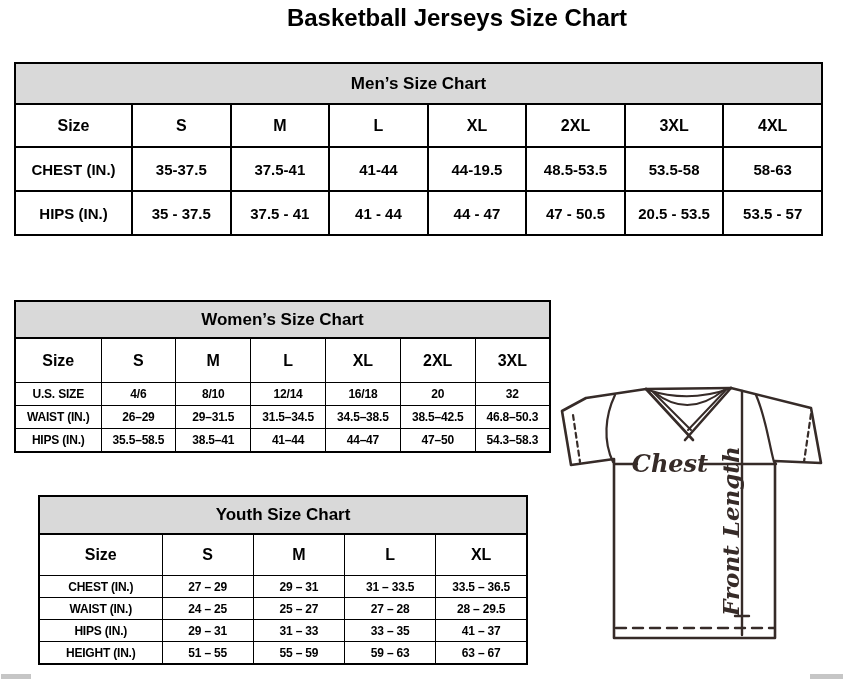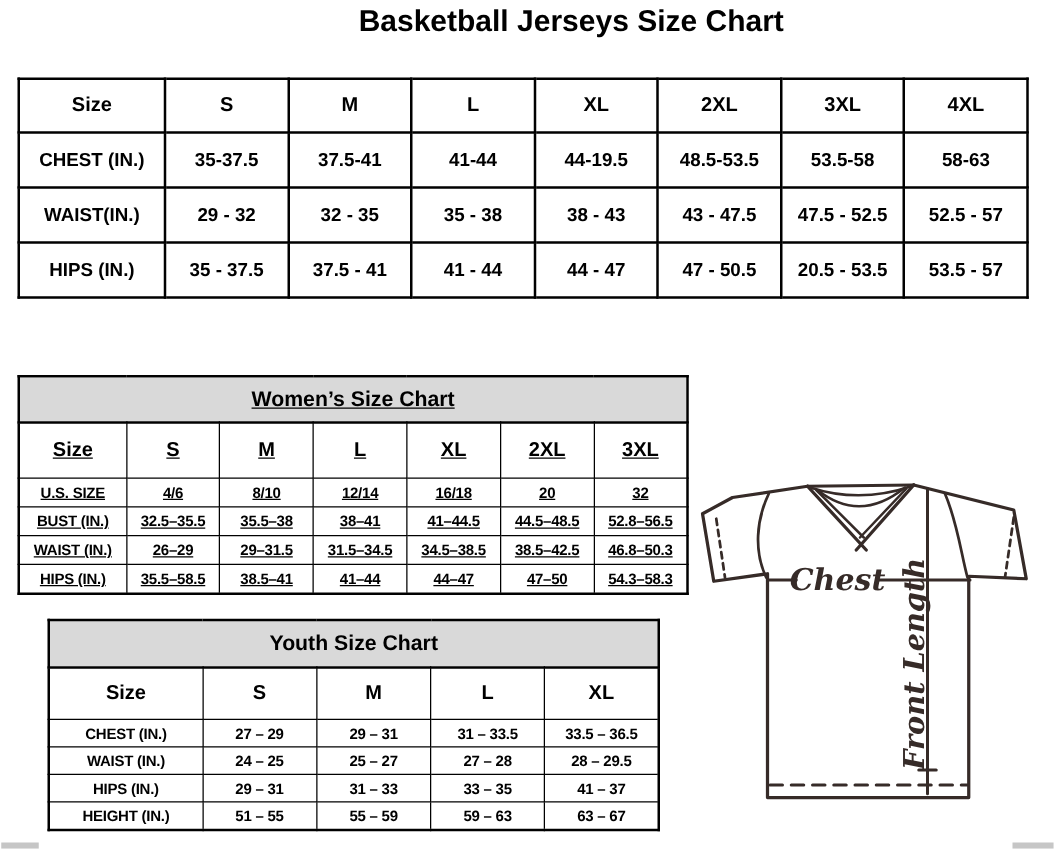--- a/index.html
+++ b/index.html
@@ -23,21 +23,21 @@
     background:#d9d9d9;font-size:17px;border:2px solid #000;
   }
   
   table.men{left:14px;top:62px;width:809px;border:2px solid #000;}
   table.men td{border-width:2px;}
   table.men tr.caption-row td{height:39px;}
   table.men tr.header-row td{height:41px;font-size:16px;}
   table.men tr.data-row td{height:42px;font-size:15px;}
   table.men td.row-label{font-size:14px;}
   
-  table.women{left:14px;top:300px;width:537px;border:2px solid #000;text-decoration:underline;}
+  table.women{left:14px;top:300px;width:537px;border:2px solid #000;}
   table.women tr.caption-row td{height:35px;}
   table.women tr.header-row td{height:43px;font-size:16px;}
   table.women tr.data-row td{height:22px;font-size:12px;letter-spacing:-0.2px;}
   table.women td.row-label{font-size:11.5px;}
   
   table.youth{left:14px;top:495px;width:490px;border:2px solid #000;margin-left:24px;}
   table.youth tr.caption-row td{height:36px;}
   table.youth tr.header-row td{height:40px;font-size:16px;}
   table.youth tr.data-row td{height:21px;font-size:12px;letter-spacing:-0.2px;}
   table.youth td.row-label{font-size:11.5px;}
@@ -58,20 +58,23 @@
       <col style="width:117px">
       <col>
       <col>
       <col>
       <col>
       <col>
       <col>
       <col>
     </colgroup>
   <tbody>
+      <tr class="caption-row">
+    <td colspan="8">Men’s Size Chart</td>
+  </tr>
   <tr class="header-row">
     <td>Size</td>
     <td>S</td>
     <td>M</td>
     <td>L</td>
     <td>XL</td>
     <td>2XL</td>
     <td>3XL</td>
     <td>4XL</td>
   </tr>
@@ -79,30 +82,20 @@
     <td class="row-label">CHEST (IN.)</td>
     <td>35-37.5</td>
     <td>37.5-41</td>
     <td>41-44</td>
     <td>44-19.5</td>
     <td>48.5-53.5</td>
     <td>53.5-58</td>
     <td>58-63</td>
   </tr>
   <tr class="data-row">
-    <td class="row-label">WAIST(IN.)</td>
-    <td>29 - 32</td>
-    <td>32 - 35</td>
-    <td>35 - 38</td>
-    <td>38 - 43</td>
-    <td>43 - 47.5</td>
-    <td>47.5 - 52.5</td>
-    <td>52.5 - 57</td>
-  </tr>
-  <tr class="data-row">
     <td class="row-label">HIPS (IN.)</td>
     <td>35 - 37.5</td>
     <td>37.5 - 41</td>
     <td>41 - 44</td>
     <td>44 - 47</td>
     <td>47 - 50.5</td>
     <td>20.5 - 53.5</td>
     <td>53.5 - 57</td>
   </tr>
 </tbody>
@@ -134,29 +127,20 @@
   <tr class="data-row">
     <td class="row-label">U.S. SIZE</td>
     <td>4/6</td>
     <td>8/10</td>
     <td>12/14</td>
     <td>16/18</td>
     <td>20</td>
     <td>32</td>
   </tr>
   <tr class="data-row">
-    <td class="row-label">BUST (IN.)</td>
-    <td>32.5–35.5</td>
-    <td>35.5–38</td>
-    <td>38–41</td>
-    <td>41–44.5</td>
-    <td>44.5–48.5</td>
-    <td>52.8–56.5</td>
-  </tr>
-  <tr class="data-row">
     <td class="row-label">WAIST (IN.)</td>
     <td>26–29</td>
     <td>29–31.5</td>
     <td>31.5–34.5</td>
     <td>34.5–38.5</td>
     <td>38.5–42.5</td>
     <td>46.8–50.3</td>
   </tr>
   <tr class="data-row">
     <td class="row-label">HIPS (IN.)</td>

